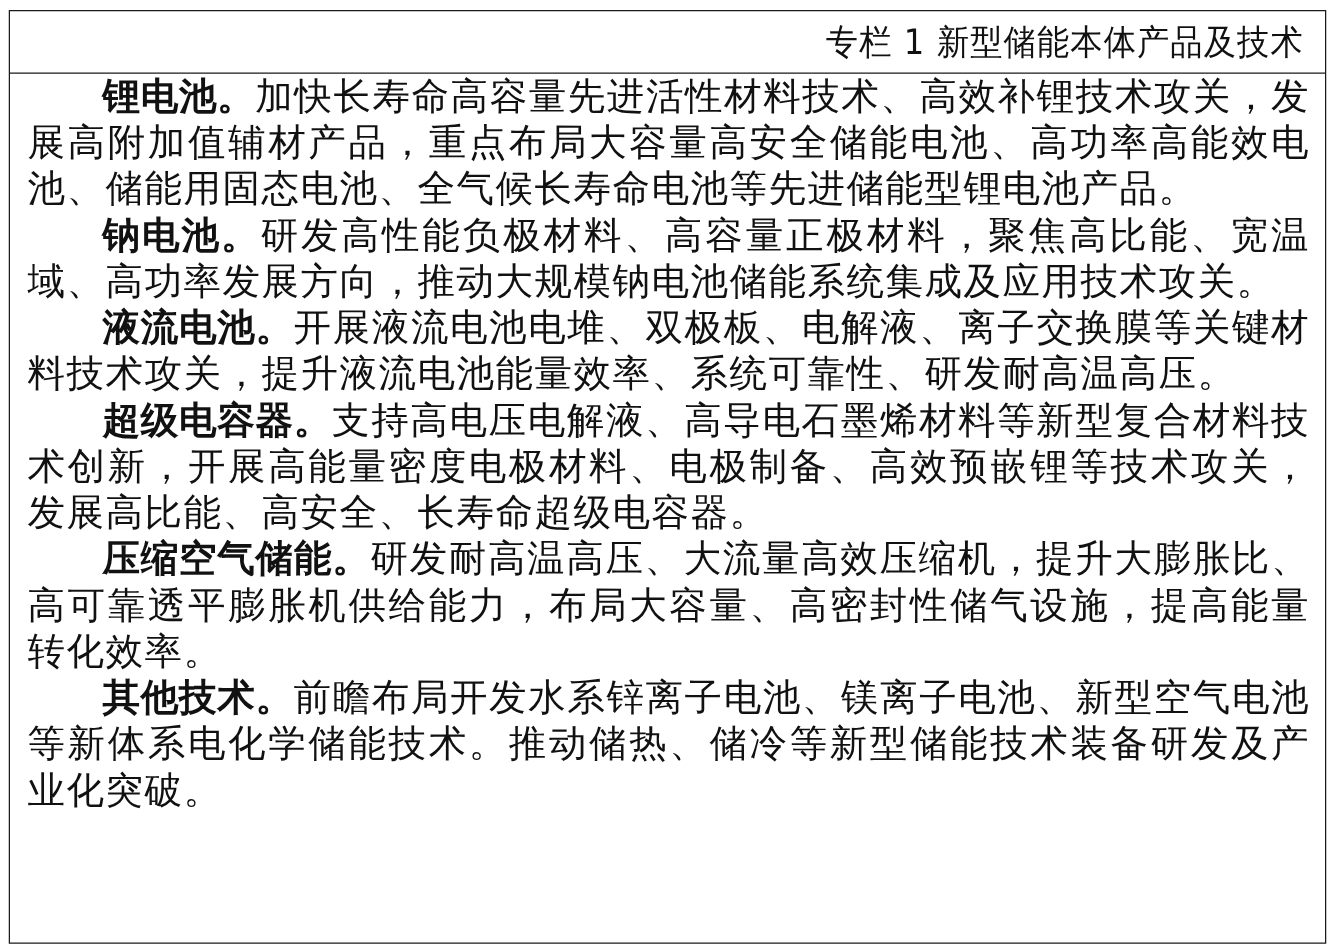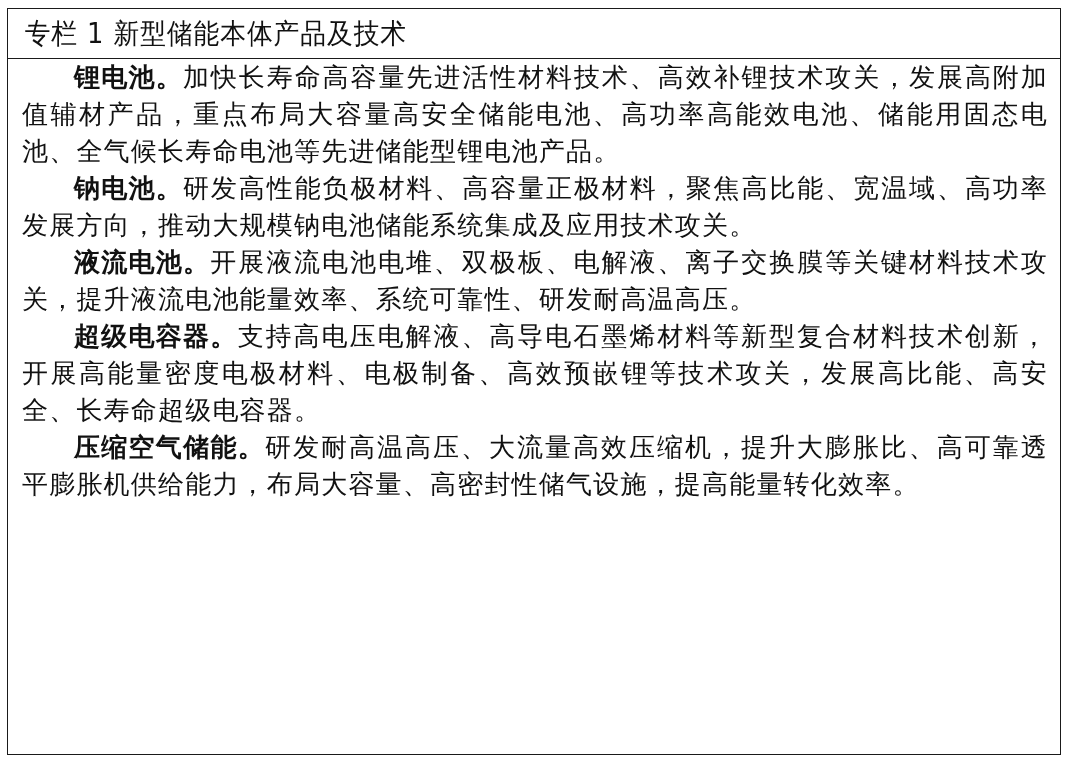--- a/index.html
+++ b/index.html
@@ -22,35 +22,35 @@
     width: 1054px;
     height: 747px;
     border: 1.5px solid #1a1a1a;
     box-sizing: border-box;
   }
   .header {
     height: 50px;
     border-bottom: 1.5px solid #1a1a1a;
     display: flex;
     align-items: center;
-    justify-content: flex-start;
+    justify-content: flex-end;
     box-sizing: border-box;
   }
   .title {
     font-family: "DejaVu Sans", "Liberation Sans", sans-serif;
     font-size: 28px;
     letter-spacing: 1px;
     color: #111;
     transform: scaleX(0.92);
   }
   .content {
     padding: 0 12px 0 14px;
   }
   .para {
-    font-size: 26px;
+    font-size: 30px;
     line-height: 37px;
     text-indent: 2em;
     text-align: justify;
     letter-spacing: 1.2px;
     margin: 0;
   }
   .para .kw {
     font-family: "DejaVu Sans", "Liberation Sans", sans-serif;
     font-weight: bold;
     letter-spacing: 0.5px;
@@ -62,14 +62,15 @@
 <div class="box">
   <div class="header">
     <div class="title">专栏 1  新型储能本体产品及技术</div>
   </div>
   <div class="content">
     <p class="para"><span class="kw">锂电池。</span><span>加快长寿命高容量先进活性材料技术、高效补锂技术攻关，发展高附加值辅材产品，重点布局大容量高安全储能电池、高功率高能效电池、储能用固态电池、全气候长寿命电池等先进储能型锂电池产品。</span></p>
     <p class="para"><span class="kw">钠电池。</span><span>研发高性能负极材料、高容量正极材料，聚焦高比能、宽温域、高功率发展方向，推动大规模钠电池储能系统集成及应用技术攻关。</span></p>
     <p class="para"><span class="kw">液流电池。</span><span>开展液流电池电堆、双极板、电解液、离子交换膜等关键材料技术攻关，提升液流电池能量效率、系统可靠性、研发耐高温高压。</span></p>
     <p class="para"><span class="kw">超级电容器。</span><span>支持高电压电解液、高导电石墨烯材料等新型复合材料技术创新，开展高能量密度电极材料、电极制备、高效预嵌锂等技术攻关，发展高比能、高安全、长寿命超级电容器。</span></p>
     <p class="para"><span class="kw">压缩空气储能。</span><span>研发耐高温高压、大流量高效压缩机，提升大膨胀比、高可靠透平膨胀机供给能力，布局大容量、高密封性储气设施，提高能量转化效率。</span></p>
+    <p class="para"><span class="kw">其他技术。</span><span>前瞻布局开发水系锌离子电池、镁离子电池、新型空气电池等新体系电化学储能技术。推动储热、储冷等新型储能技术装备研发及产业化突破。</span></p>
   </div>
 </div>
 
 </body></html>

